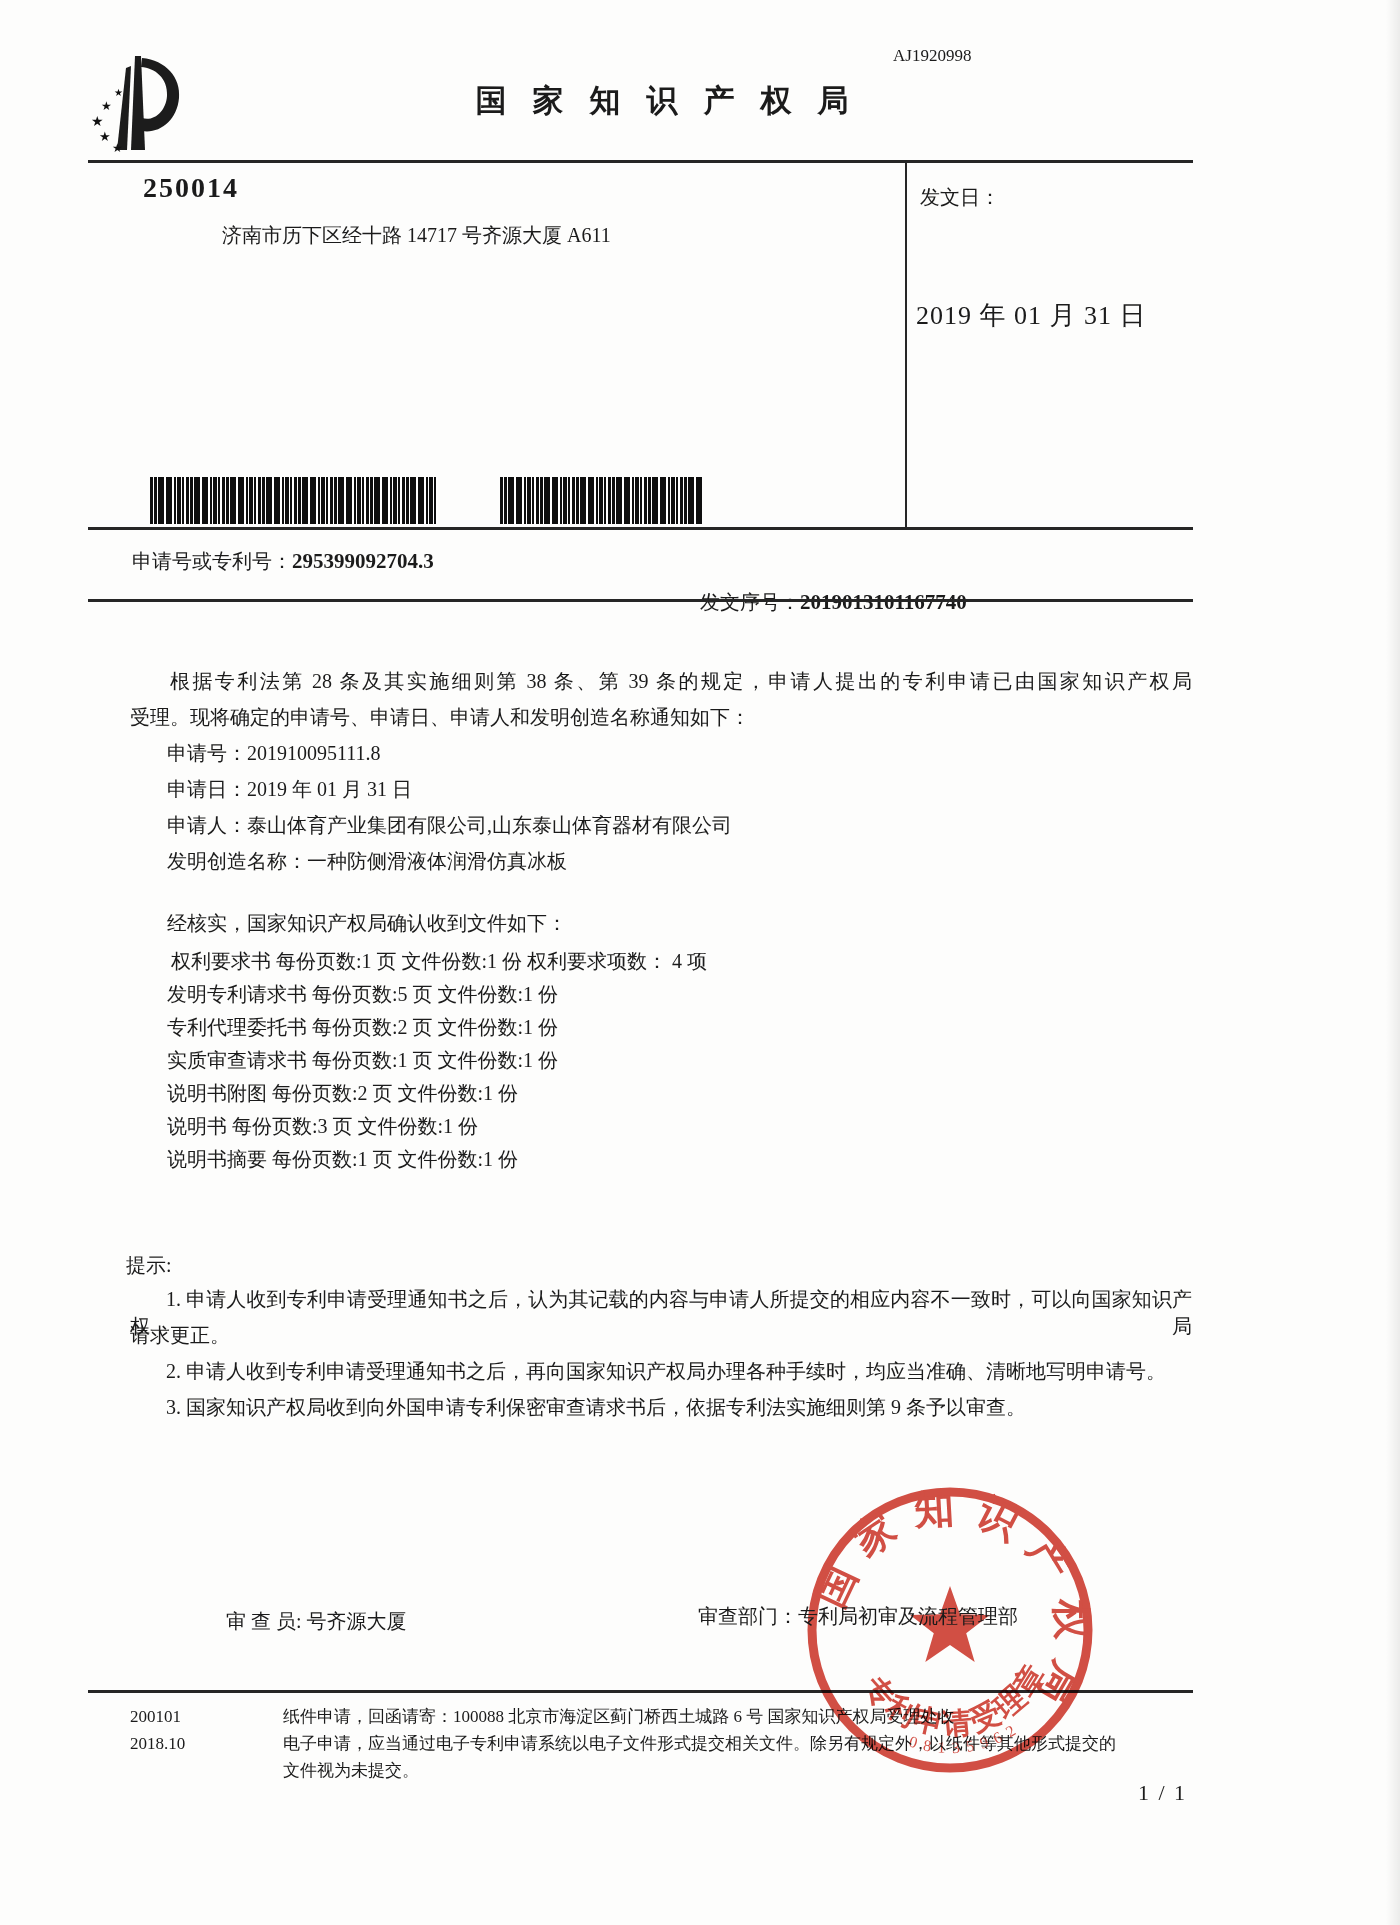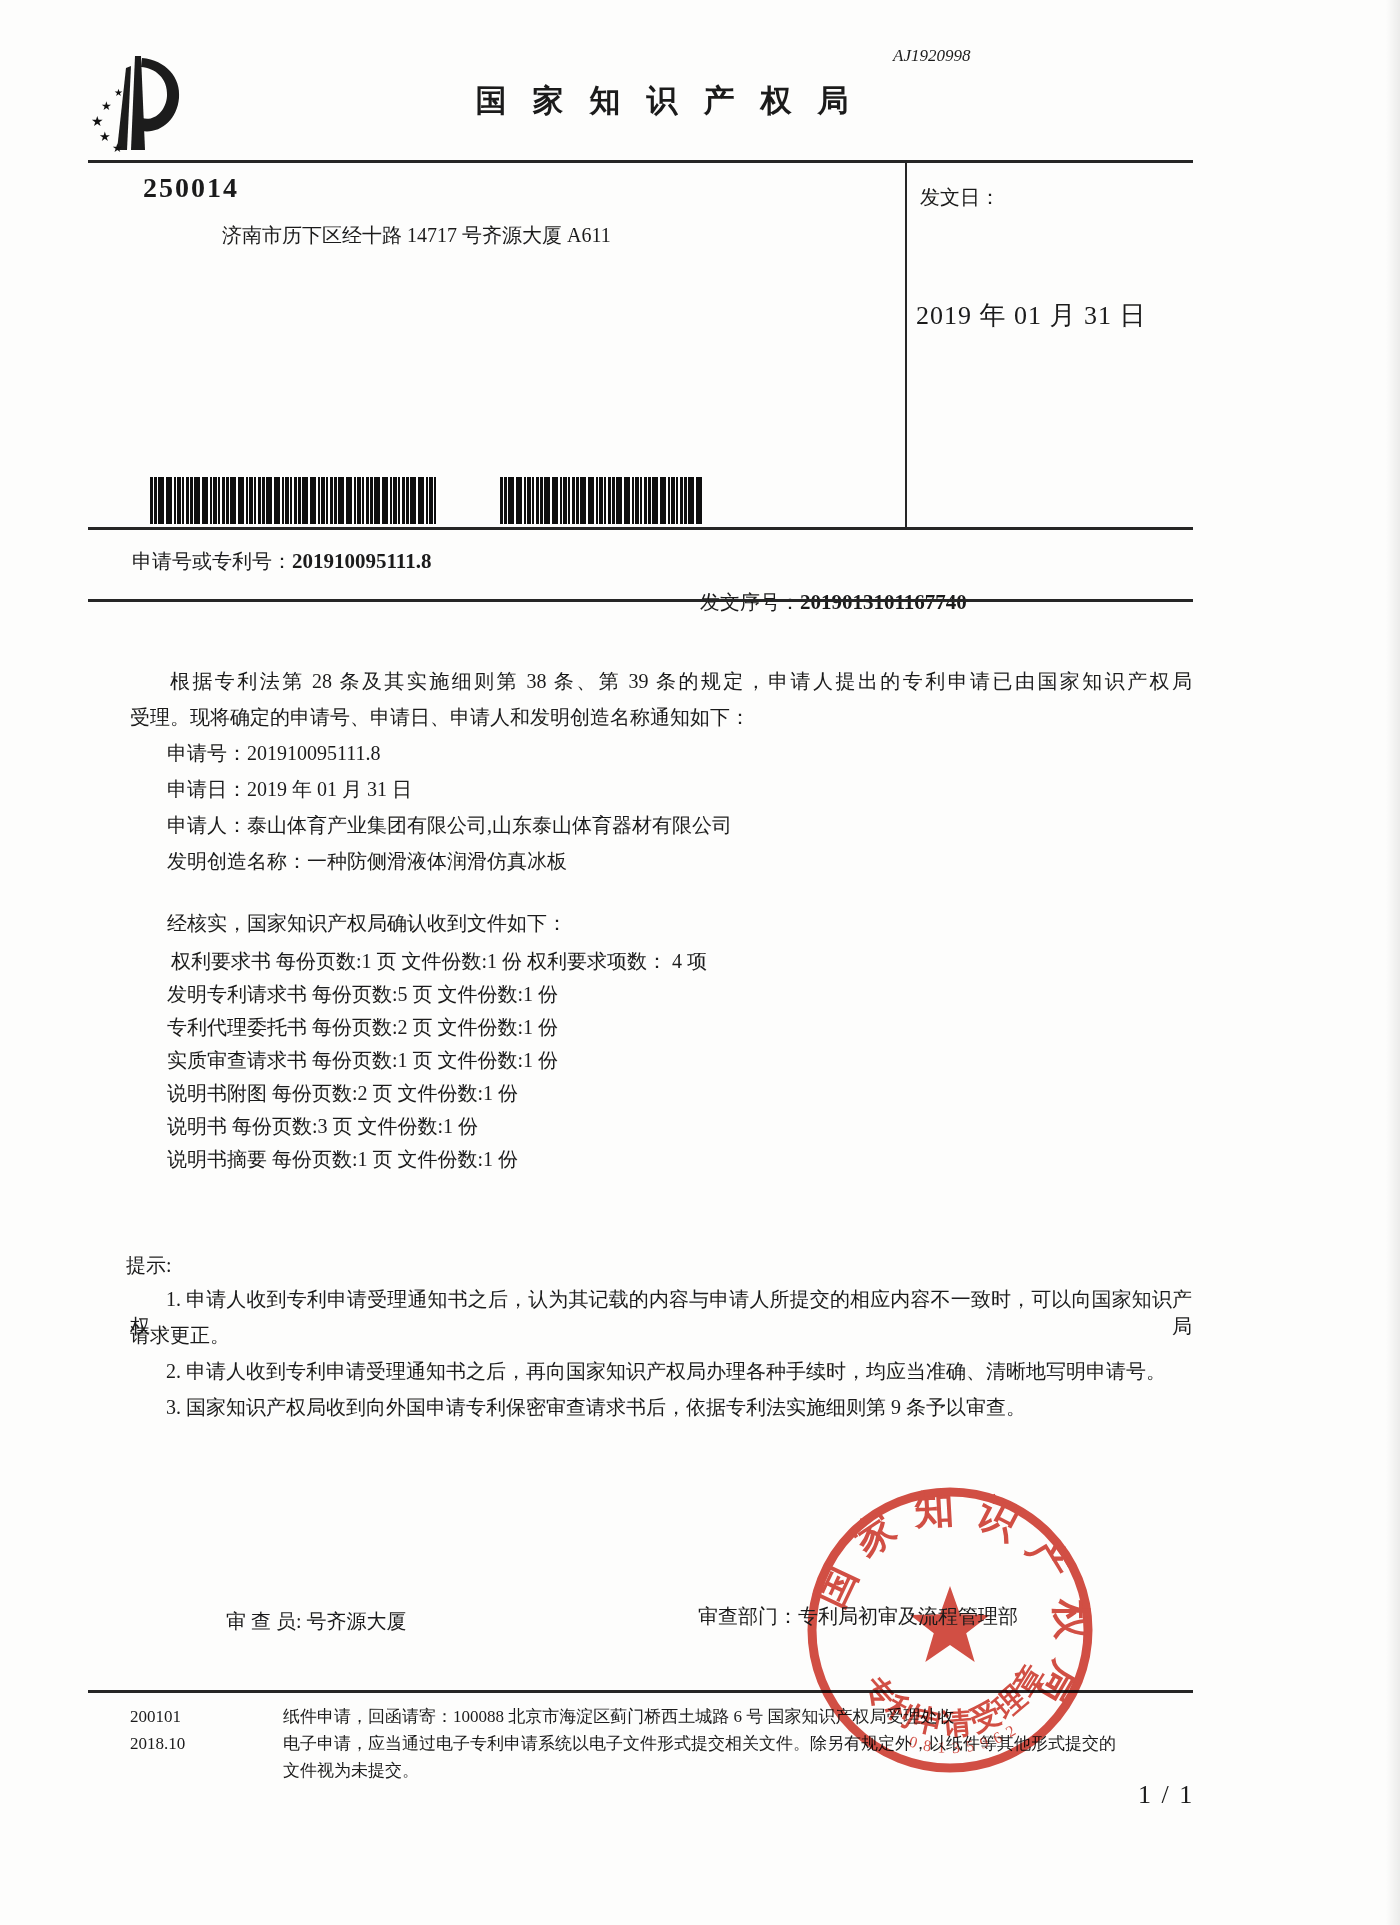--- a/index.html
+++ b/index.html
@@ -35,39 +35,39 @@
     <polygon points="40,24 45,22 41,106 31,106" fill="#1c1c1c"></polygon>
     <polygon points="49,12 55,12 59,106 45,106" fill="#1c1c1c"></polygon>
     <path d="M56,14 C80,16 95,34 93,54 C91,77 73,90 56,87 L56,74 C68,78 80,67 81,52 C82,34 69,24 55,23 Z" fill="#1c1c1c"></path>
     <text x="28" y="52" font-size="10" fill="#111">★</text>
     <text x="15" y="66" font-size="12" fill="#111">★</text>
     <text x="5" y="82" font-size="14" fill="#111">★</text>
     <text x="13" y="97" font-size="13" fill="#111">★</text>
     <text x="26" y="108" font-size="12" fill="#111">★</text>
   </svg>
 
-  <div class="abs" style="left:893px;top:46px;font-size:17px;font-style:italic;">AJ1920998</div>
+  <div class="abs" style="left:893px;top:46px;font-size:17px;">AJ1920998</div>
 
   <div class="abs" style="left:88px;top:80px;width:1174px;text-align:center;font-size:31px;font-weight:bold;letter-spacing:26px;">国家知识产权局</div>
 
   <div class="rule" style="left:88px;top:160px;width:1105px;height:3px;"></div>
 
   <div class="abs" style="left:143px;top:172px;font-size:28px;font-weight:bold;letter-spacing:2px;">250014</div>
   <div class="abs body-line" style="left:222px;top:222px;">济南市历下区经十路 14717 号齐源大厦 A611</div>
 
   <div class="rule" style="left:905px;top:160px;width:2px;height:367px;"></div>
   <div class="abs" style="left:920px;top:184px;font-size:20px;">发文日：</div>
   <div class="abs" style="left:916px;top:298px;font-size:26px;letter-spacing:1px;">2019 年 01 月 31 日</div>
 
   <div class="barcode" style="left:150px;top:477px;width:288px;"></div>
   <div class="barcode" style="left:500px;top:477px;width:202px;"></div>
 
   <div class="rule" style="left:88px;top:527px;width:1105px;height:2.5px;"></div>
   <div class="abs body-line" style="left:132px;top:548px;">
-    <span>申请号或专利号：</span><span class="num" style="font-size:21px;">201910095111.8</span>
+    <span>申请号或专利号：</span><span class="num" style="font-size:21px;">295399092704.3</span>
   </div>
   <div class="abs body-line" style="left:700px;top:549px;margin-top:40px;">
     <span>发文序号：</span><span class="num" style="font-size:21px;">2019013101167740</span>
   </div>
   <div class="rule" style="left:88px;top:599px;width:1105px;height:2.5px;"></div>
 
 
   <div class="abs body-line just" style="left:130px;top:668px;width:1062px;text-indent:40px;">根据专利法第 28 条及其实施细则第 38 条、第 39 条的规定，申请人提出的专利申请已由国家知识产权局</div>
   <div class="abs body-line" style="left:130px;top:704px;text-align:center;">受理。现将确定的申请号、申请日、申请人和发明创造名称通知如下：</div>
 
@@ -118,15 +118,15 @@
     <span>审查部门：</span><span>专利局初审及流程管理部</span>
   </div>
 
   <div class="rule" style="left:88px;top:1690px;width:1105px;height:2.5px;z-index:2;"></div>
   <div class="abs small" style="left:130px;top:1707px;">200101</div>
   <div class="abs small" style="left:130px;top:1734px;">2018.10</div>
   <div class="abs small" style="left:283px;top:1705px;z-index:2;">纸件申请，回函请寄：100088  北京市海淀区蓟门桥西土城路 6 号   国家知识产权局受理处收</div>
   <div class="abs small" style="left:283px;top:1732px;z-index:2;">电子申请，应当通过电子专利申请系统以电子文件形式提交相关文件。除另有规定外，以纸件等其他形式提交的</div>
   <div class="abs small" style="left:283px;top:1759px;z-index:2;">文件视为未提交。</div>
 
-  <div class="abs" style="left:1138px;top:1780px;font-size:26px;letter-spacing:2px;">1 / 1</div>
+  <div class="abs" style="left:1138px;top:1780px;font-size:22px;letter-spacing:2px;">1 / 1</div>
 
 </div>
 
 </body></html>

